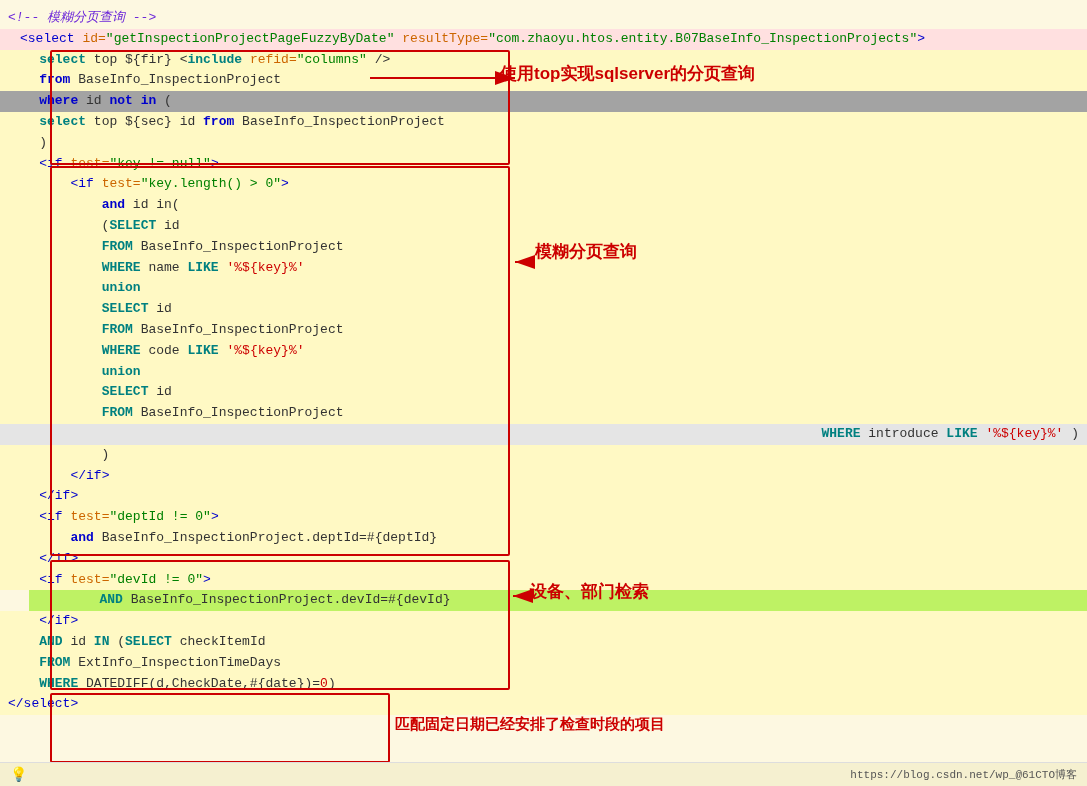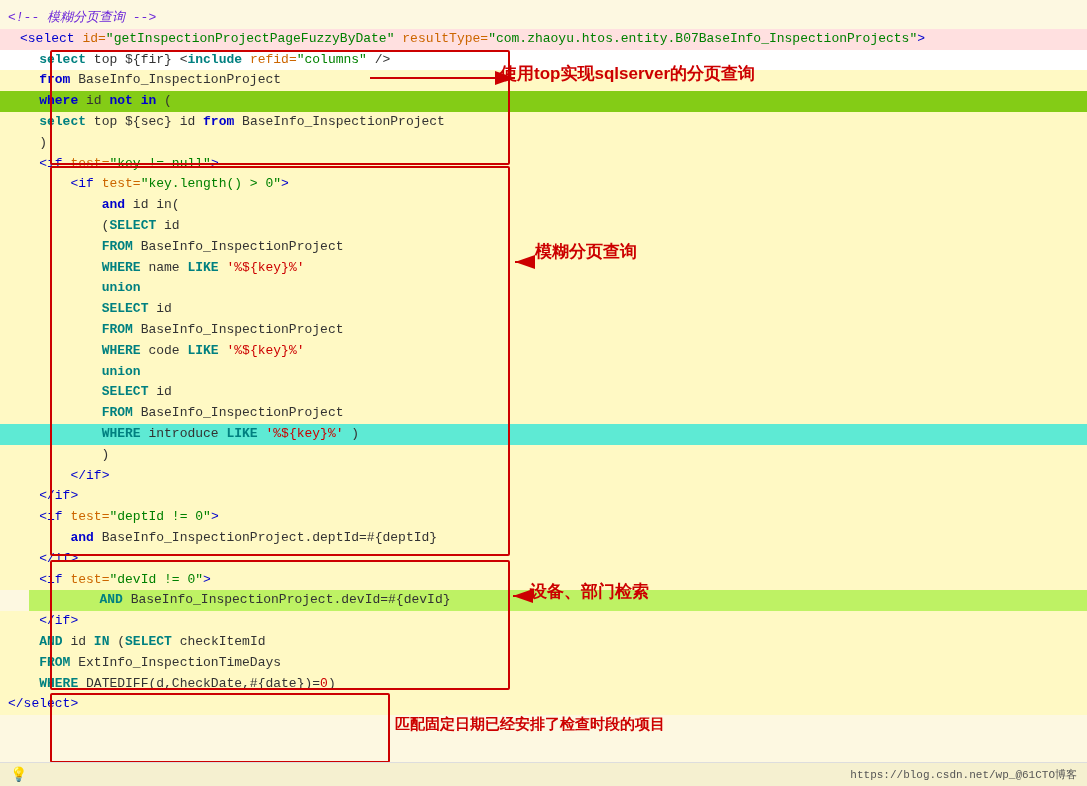--- a/index.html
+++ b/index.html
@@ -92,33 +92,33 @@
   </div>
 
   <div class="line" style="background:#ffe0e0;padding-left:20px;">
     <span class="line-content">
       <span class="tag-blue">&lt;select</span>
       <span class="xml-attr"> id=</span><span class="xml-val">"getInspectionProjectPageFuzzyByDate"</span>
       <span class="xml-attr"> resultType=</span><span class="xml-val">"com.zhaoyu.htos.entity.B07BaseInfo_InspectionProjects"</span><span class="tag-blue">&gt;</span>
     </span>
   </div>
 
-  <div class="line" style="background:#ffffff;">
+  <div class="line" style="background:#fef9c3;">
     <span class="line-content">
       &nbsp;&nbsp;&nbsp;&nbsp;<span class="kw-teal">select</span> top ${fir} &lt;<span class="kw-teal">include</span> <span class="xml-attr">refid=</span><span class="xml-val">"columns"</span> /&gt;
     </span>
   </div>
 
   <div class="line" style="background:#fff9c4;">
     <span class="line-content">
       &nbsp;&nbsp;&nbsp;&nbsp;<span class="kw-blue">from</span> BaseInfo_InspectionProject
     </span>
   </div>
 
-  <div class="line" style="background:#84cc16;">
+  <div class="line" style="background:#a3a3a3;">
     <span class="line-content">
       &nbsp;&nbsp;&nbsp;&nbsp;<span class="kw-blue">where</span> id <span class="kw-blue">not</span> <span class="kw-blue">in</span> (
     </span>
   </div>
 
   <div class="line" style="background:#fff9c4;">
     <span class="line-content">
       &nbsp;&nbsp;&nbsp;&nbsp;<span class="kw-teal">select</span> top ${sec} id <span class="kw-blue">from</span> BaseInfo_InspectionProject
     </span>
   </div>
@@ -200,21 +200,21 @@
       &nbsp;&nbsp;&nbsp;&nbsp;&nbsp;&nbsp;&nbsp;&nbsp;&nbsp;&nbsp;&nbsp;&nbsp;<span class="kw-teal">SELECT</span> id
     </span>
   </div>
 
   <div class="line" style="background:#fff9c4;">
     <span class="line-content">
       &nbsp;&nbsp;&nbsp;&nbsp;&nbsp;&nbsp;&nbsp;&nbsp;&nbsp;&nbsp;&nbsp;&nbsp;<span class="kw-teal">FROM</span> BaseInfo_InspectionProject
     </span>
   </div>
 
-  <div class="line" style="background:#5eead4;">
+  <div class="line" style="background:#e5e5e5;text-align:right;">
     <span class="line-content">
       &nbsp;&nbsp;&nbsp;&nbsp;&nbsp;&nbsp;&nbsp;&nbsp;&nbsp;&nbsp;&nbsp;&nbsp;<span class="kw-teal">WHERE</span> introduce <span class="kw-teal">LIKE</span> <span class="str-red">'%${key}%'</span>  )
     </span>
   </div>
 
   <div class="line" style="background:#fff9c4;">
     <span class="line-content">
       &nbsp;&nbsp;&nbsp;&nbsp;&nbsp;&nbsp;&nbsp;&nbsp;&nbsp;&nbsp;&nbsp;&nbsp;)
     </span>
   </div>

